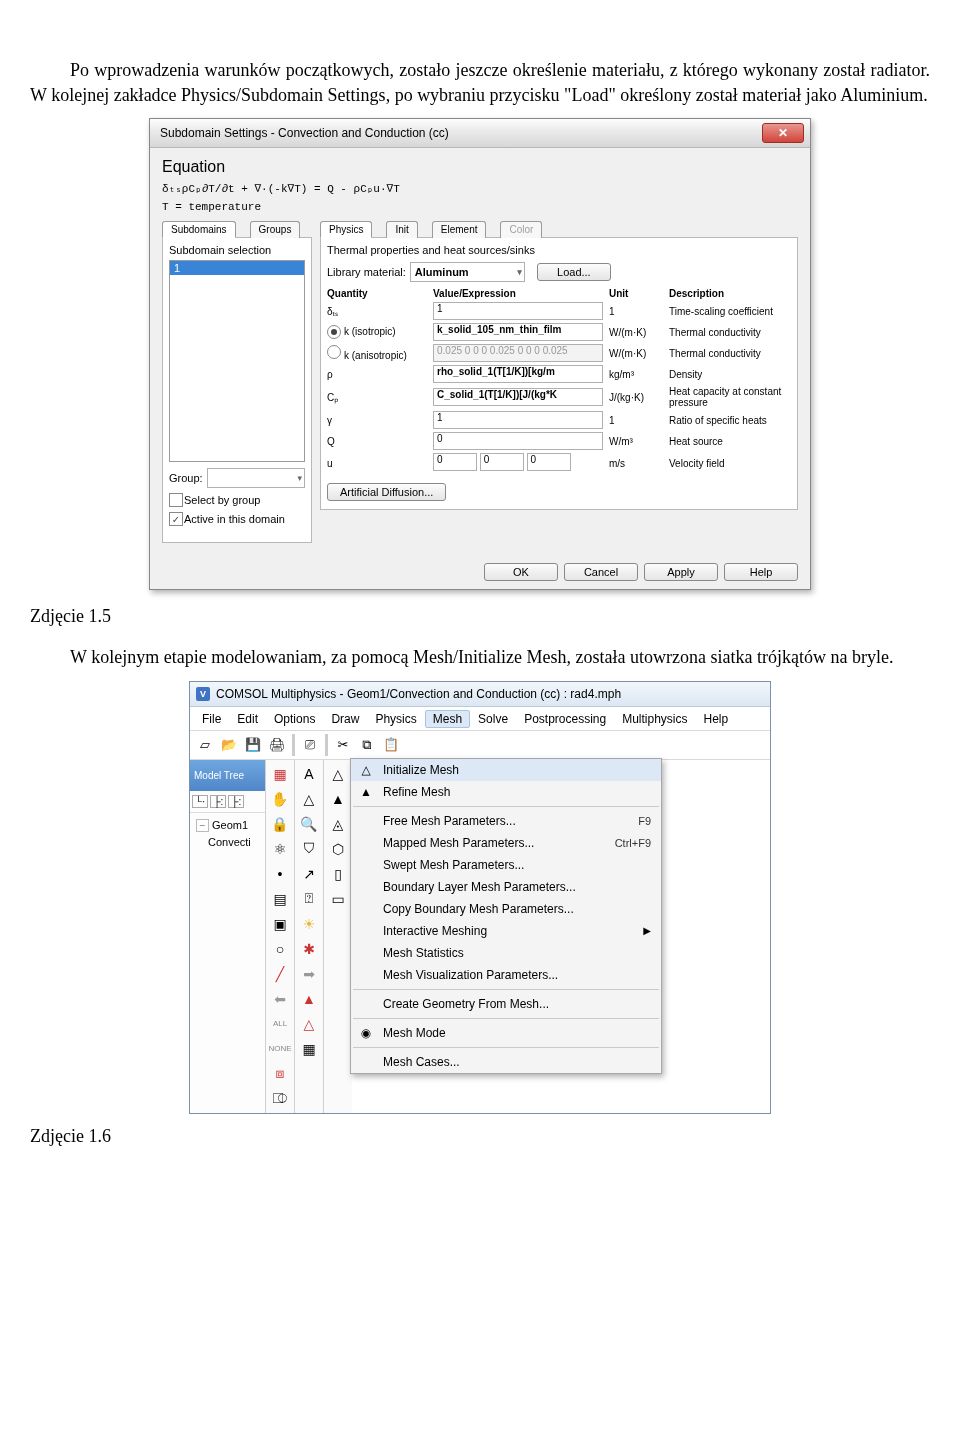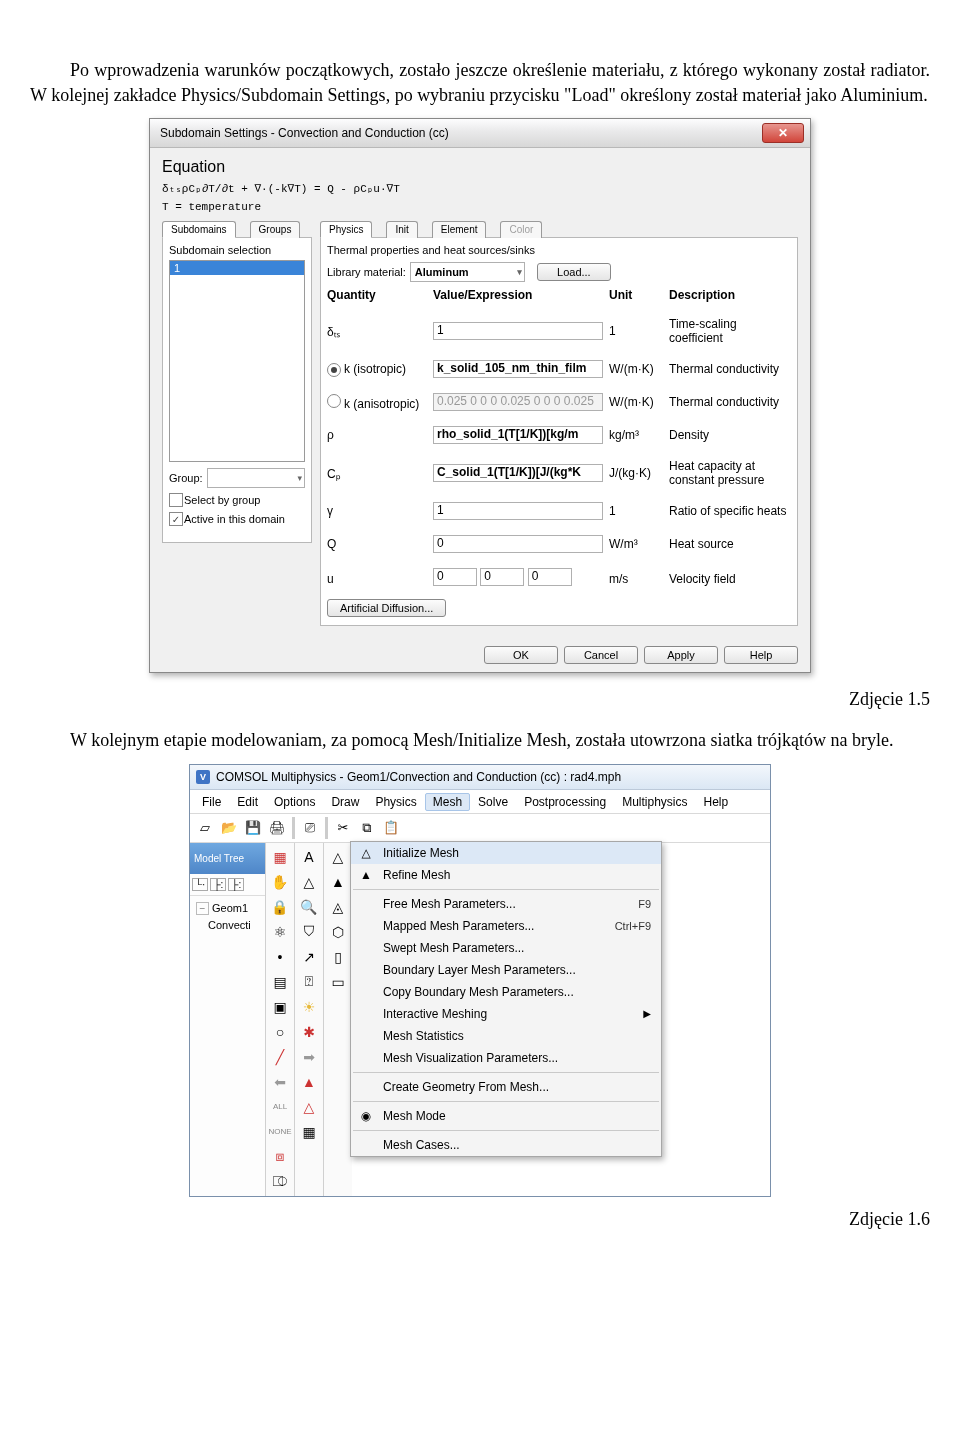--- a/index.html
+++ b/index.html
@@ -1,19 +1,19 @@
 <!DOCTYPE html>
 <html><head>
 <meta charset="utf-8">
 <style>
   body{font-family:"Times New Roman",serif;font-size:18px;margin:0;padding:40px 30px;background:#fff;width:960px;box-sizing:border-box}
   .paragraph{text-align:justify;margin-bottom:10px;line-height:1.4}
   .indent{text-indent:40px}
   .bold{font-weight:normal}
-  .caption{text-align:right;margin:12px 0 15px}
+  .caption{text-align:left;margin:12px 0 15px}
   
   .dlg{width:660px;margin:8px auto 16px;font-family:"Segoe UI",Tahoma,sans-serif;font-size:11px;border:1px solid #888;background:#c4b5fd;box-shadow:2px 3px 6px rgba(0,0,0,.3)}
   .dlg-titlebar{height:28px;background:linear-gradient(#fdfdfe,#e9e9ea 45%,#d7d7d7);border-bottom:1px solid #b8b8b8;display:flex;align-items:center;padding:0 6px 0 10px;font-size:12px}
   .dlg-titlebar .t{flex:1}
   .dlg-close{width:40px;height:18px;background:linear-gradient(#e7968f,#d1453a);border:1px solid #9b2f27;border-radius:3px;display:flex;align-items:center;justify-content:center;color:#fff;font-weight:bold;font-size:12px}
   .dlg-body{padding:10px 12px 12px;background:#f0f0f0}
   .eq{font-size:16px;margin-bottom:6px}
   .eqline{margin:3px 0;font-family:Liberation Mono, monospace}
   .dlg-cols{display:flex;gap:8px;margin-top:8px}
   .dlg-left{width:150px}
@@ -25,21 +25,21 @@
   .panel{border:1px solid #b8b8b8;background:#fff;padding:6px 6px 8px;margin-top:-1px}
   .listbox{border:1px solid #9a9a9a;background:#fff;height:200px;margin-top:4px}
   .listsel{background:#3a84d8;color:#fff;padding:1px 4px;font-size:11px}
   .lbl{font-size:11px}
   .ctrlrow{display:flex;align-items:center;gap:4px;margin-top:6px}
   .combo{border:1px solid #b0b0b0;background:#fff;height:18px;display:flex;align-items:center;padding:0 4px;flex:1;position:relative}
   .combo::after{content:"▾";position:absolute;right:2px;font-size:9px;color:#666}
   .btn{display:inline-block;border:1px solid #888;background:linear-gradient(#fcfcfc,#e5e5e5);padding:2px 12px;border-radius:3px;font-size:11px;min-width:48px;text-align:center}
   .ck{display:flex;align-items:center;gap:1px;margin-top:5px}
   .ckbox{width:12px;height:12px;border:1px solid #888;background:#fff;display:flex;align-items:center;justify-content:center;font-size:10px;color:#444}
-  .grid{display:grid;grid-template-columns:100px 170px 54px 1fr;gap:15px 6px;align-items:center;font-size:12px;margin-top:6px}
+  .grid{display:grid;grid-template-columns:100px 170px 54px 1fr;gap:3px 6px;align-items:center;font-size:10px;margin-top:6px}
   .hd{font-weight:bold}
   .inp{border:1px solid #b0b0b0;background:#fff;height:16px;padding:0 3px;overflow:hidden;white-space:nowrap}
   .inp.bold{font-weight:bold}
   .inp.dis{background:#f3f3f3;color:#999}
   .inp.sm{width:36px;display:inline-block}
   .radio{width:12px;height:12px;border:1px solid #888;border-radius:50%;display:inline-flex;align-items:center;justify-content:center;margin-right:3px}
   .radio .dot{width:6px;height:6px;border-radius:50%;background:#444}
   .dlg-foot{display:flex;justify-content:flex-end;gap:6px;padding:8px 12px;background:#f0f0f0}
   
   .win{width:580px;margin:8px auto 0;border:1px solid #7a90ab;font-family:"Segoe UI",Tahoma,sans-serif;font-size:11px;background:#fff}

